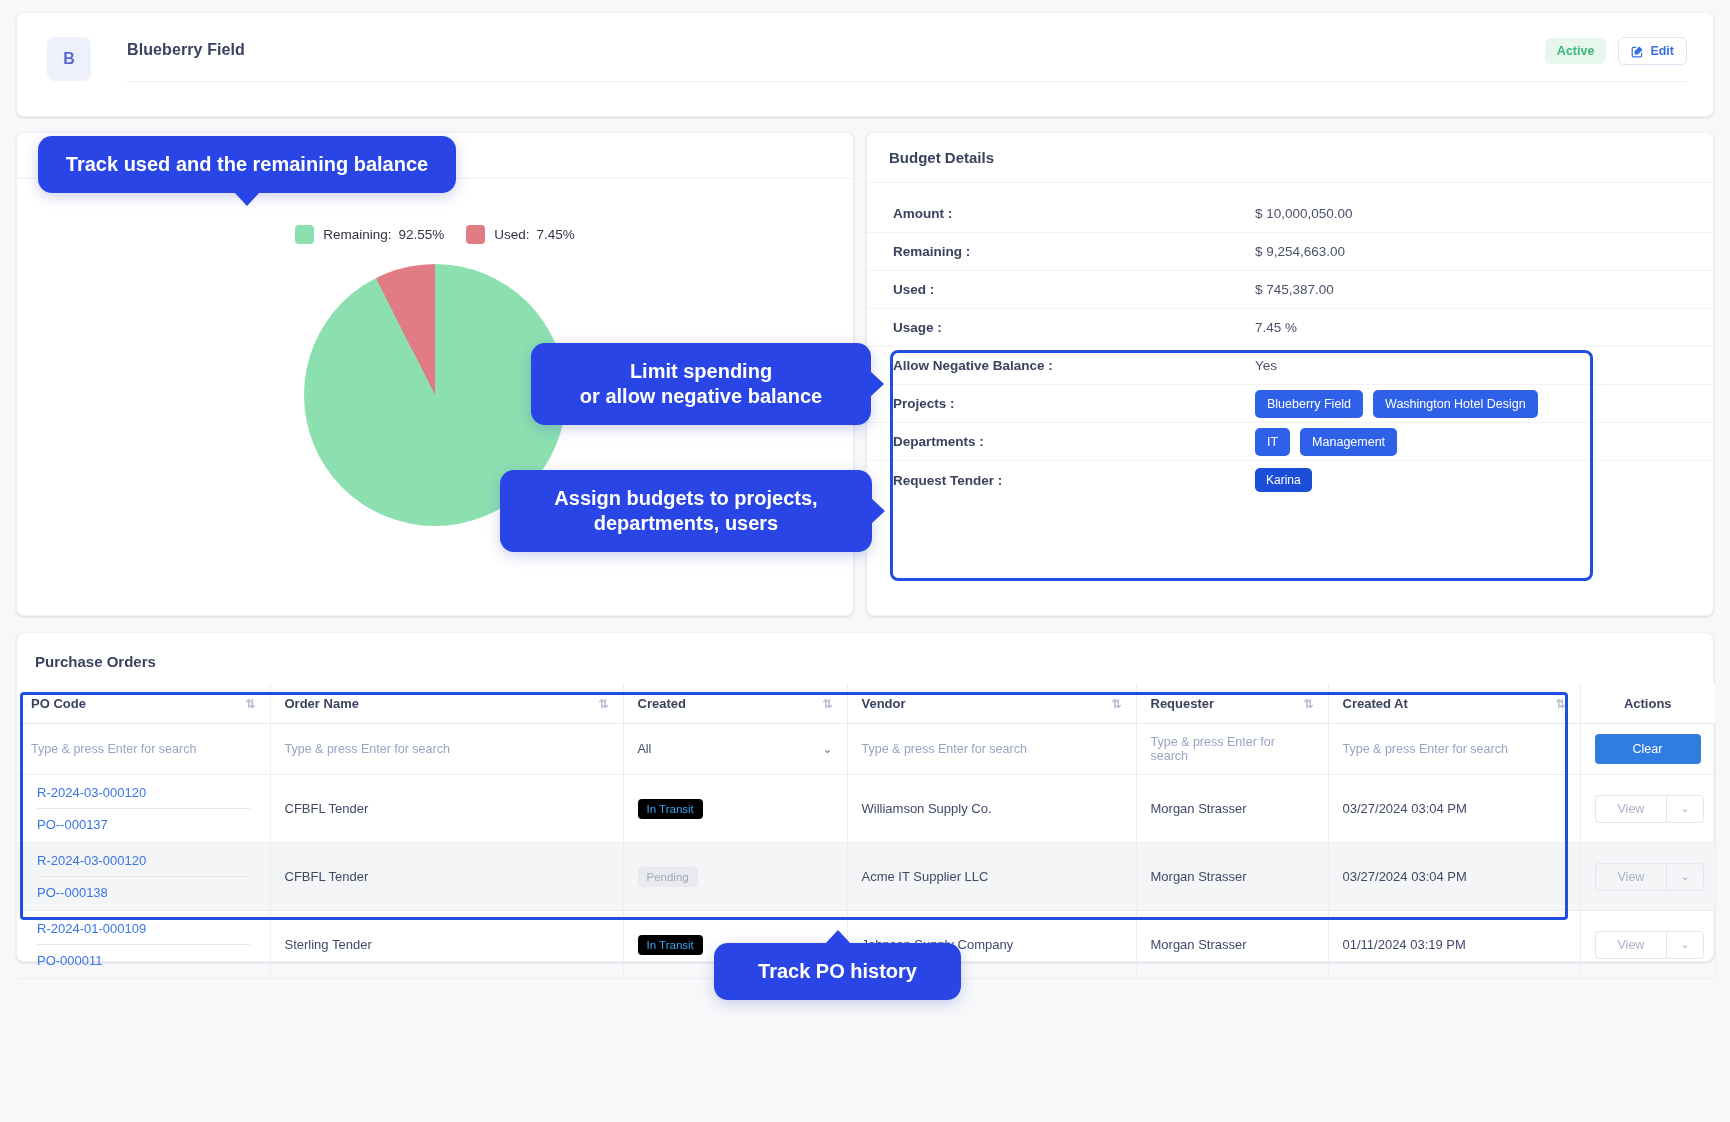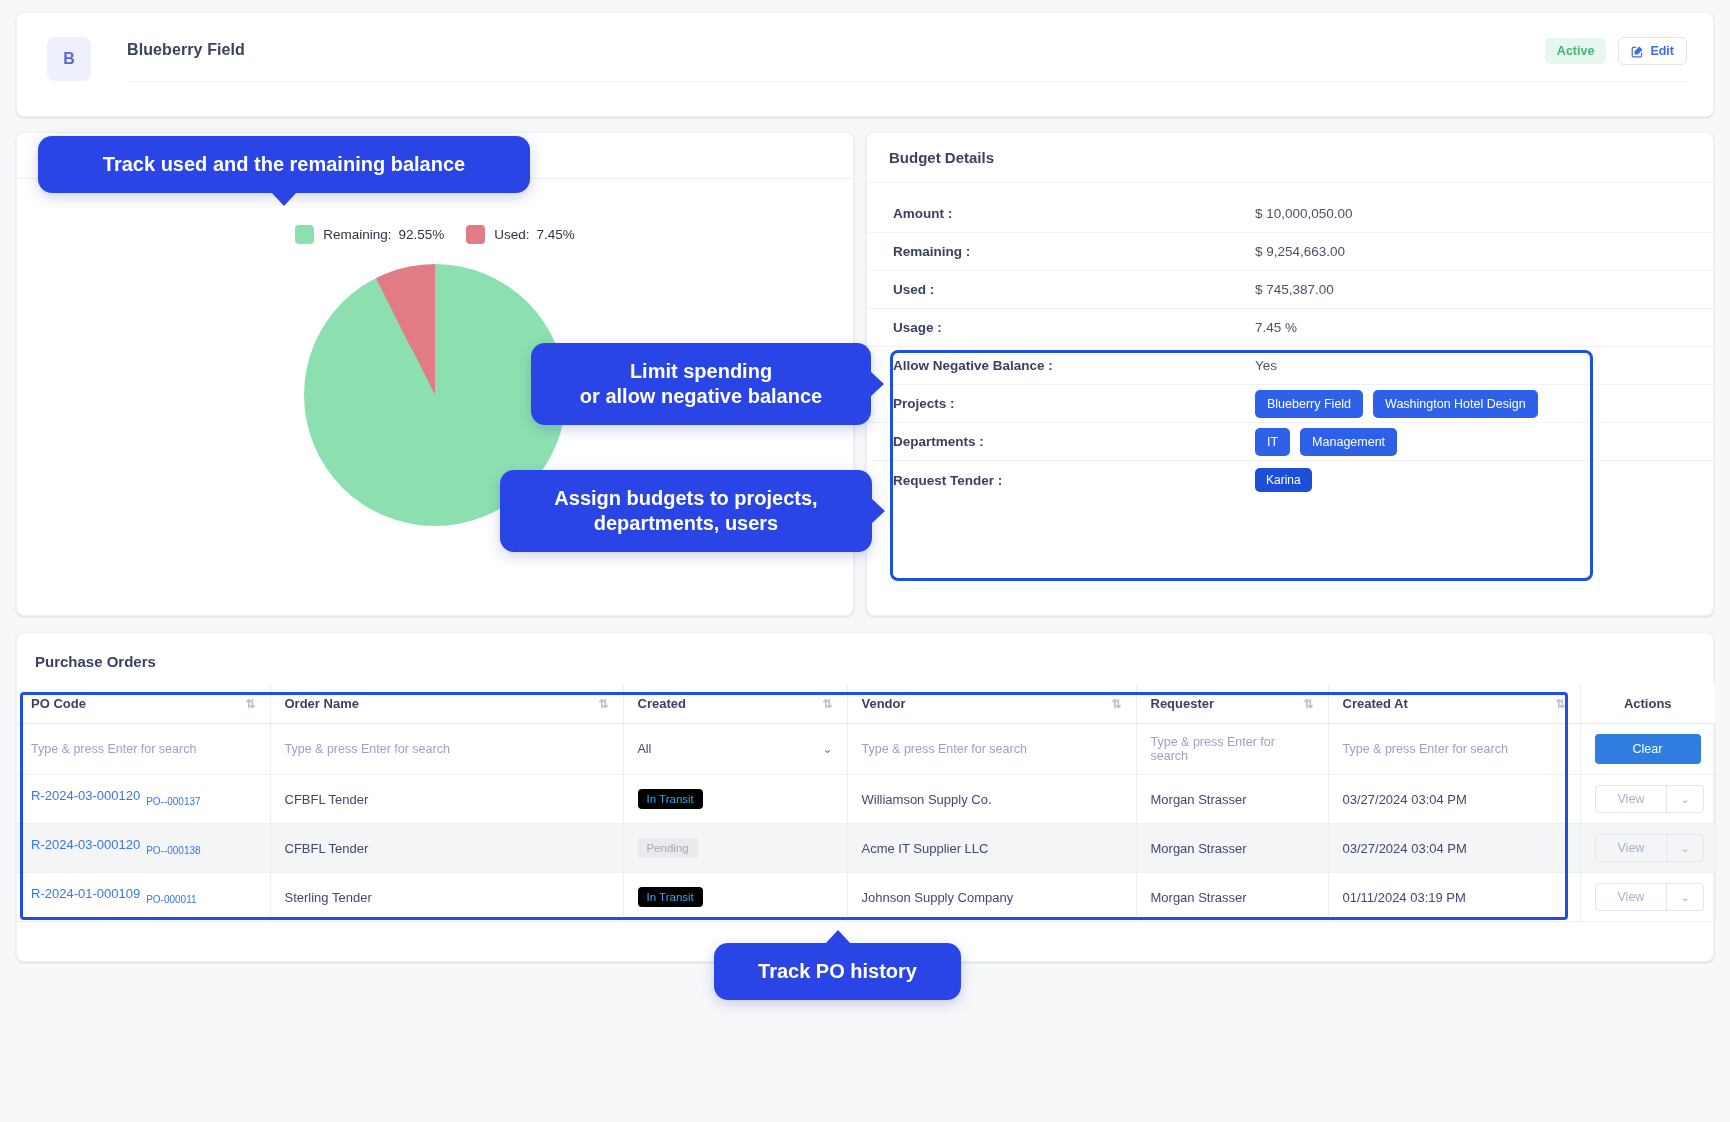--- a/index.html
+++ b/index.html
@@ -118,24 +118,24 @@
   }
   .btn-clear {
     display: block; width: 100%; background: #2f7de1; color: #fff;
     border: none; border-radius: 4px; font-size: 12.5px; padding: 8px 0; cursor: pointer;
   }
   table.po td {
     font-size: 13px; color: #41496b; padding: 10px 14px;
     border-bottom: 1px solid #eceef3; border-right: 1px solid #eceef3; vertical-align: middle;
   }
   tr.alt td, tr.alt td.actions-cell { background: #f4f5f7; }
-  .po-code-stack { display: flex; flex-direction: row; }
+  .po-code-stack { display: flex; flex-direction: column; margin-left: 6px; }
   .po-code-top { color: #3b74e8; font-size: 13px; padding-bottom: 8px; }
   .po-code-rule { height: 1px; background: #e6e8ee; margin-right: 6px; }
-  .po-code-bot { color: #3b74e8; font-size: 10px; padding-top: 8px; }
+  .po-code-bot { color: #3b74e8; font-size: 13px; padding-top: 8px; }
   .pill {
     display: inline-block; font-size: 11.5px; padding: 4px 9px; border-radius: 4px; font-weight: 500;
   }
   .pill-transit { background: #000000; color: #3ba4e8; }
   .pill-pending { background: #e9eaee; color: #a4a9bb; }
   .btn-group { display: inline-flex; }
   .btn-view {
     border: 1px solid #e2e6f3; border-right: none; background: transparent;
     color: #a9b1c9; font-size: 12.5px; padding: 6px 22px;
     border-radius: 4px 0 0 4px; cursor: pointer;
@@ -166,21 +166,21 @@
   .tail-up {
     top: -13px; left: 50%; margin-left: -13px;
     border-left: 13px solid transparent; border-right: 13px solid transparent;
     border-bottom: 14px solid #2a45e6;
   }
   .tail-right {
     right: -13px; top: 50%; margin-top: -13px;
     border-top: 13px solid transparent; border-bottom: 13px solid transparent;
     border-left: 14px solid #2a45e6;
   }
-  #callout-balance { left: 38px; top: 136px; width: 492px; text-align: center; }
+  #callout-balance { left: 38px; top: 136px; width: 418px; text-align: center; }
   #callout-limit   { left: 531px; top: 343px; width: 340px; text-align: center; }
   #callout-assign  { left: 500px; top: 470px; width: 372px; text-align: center; }
   #callout-history { left: 714px; top: 943px; width: 247px; text-align: center; }
 </style>
 </head>
 <body>
 
 <div class="page">
 
   <div class="card header-card">

